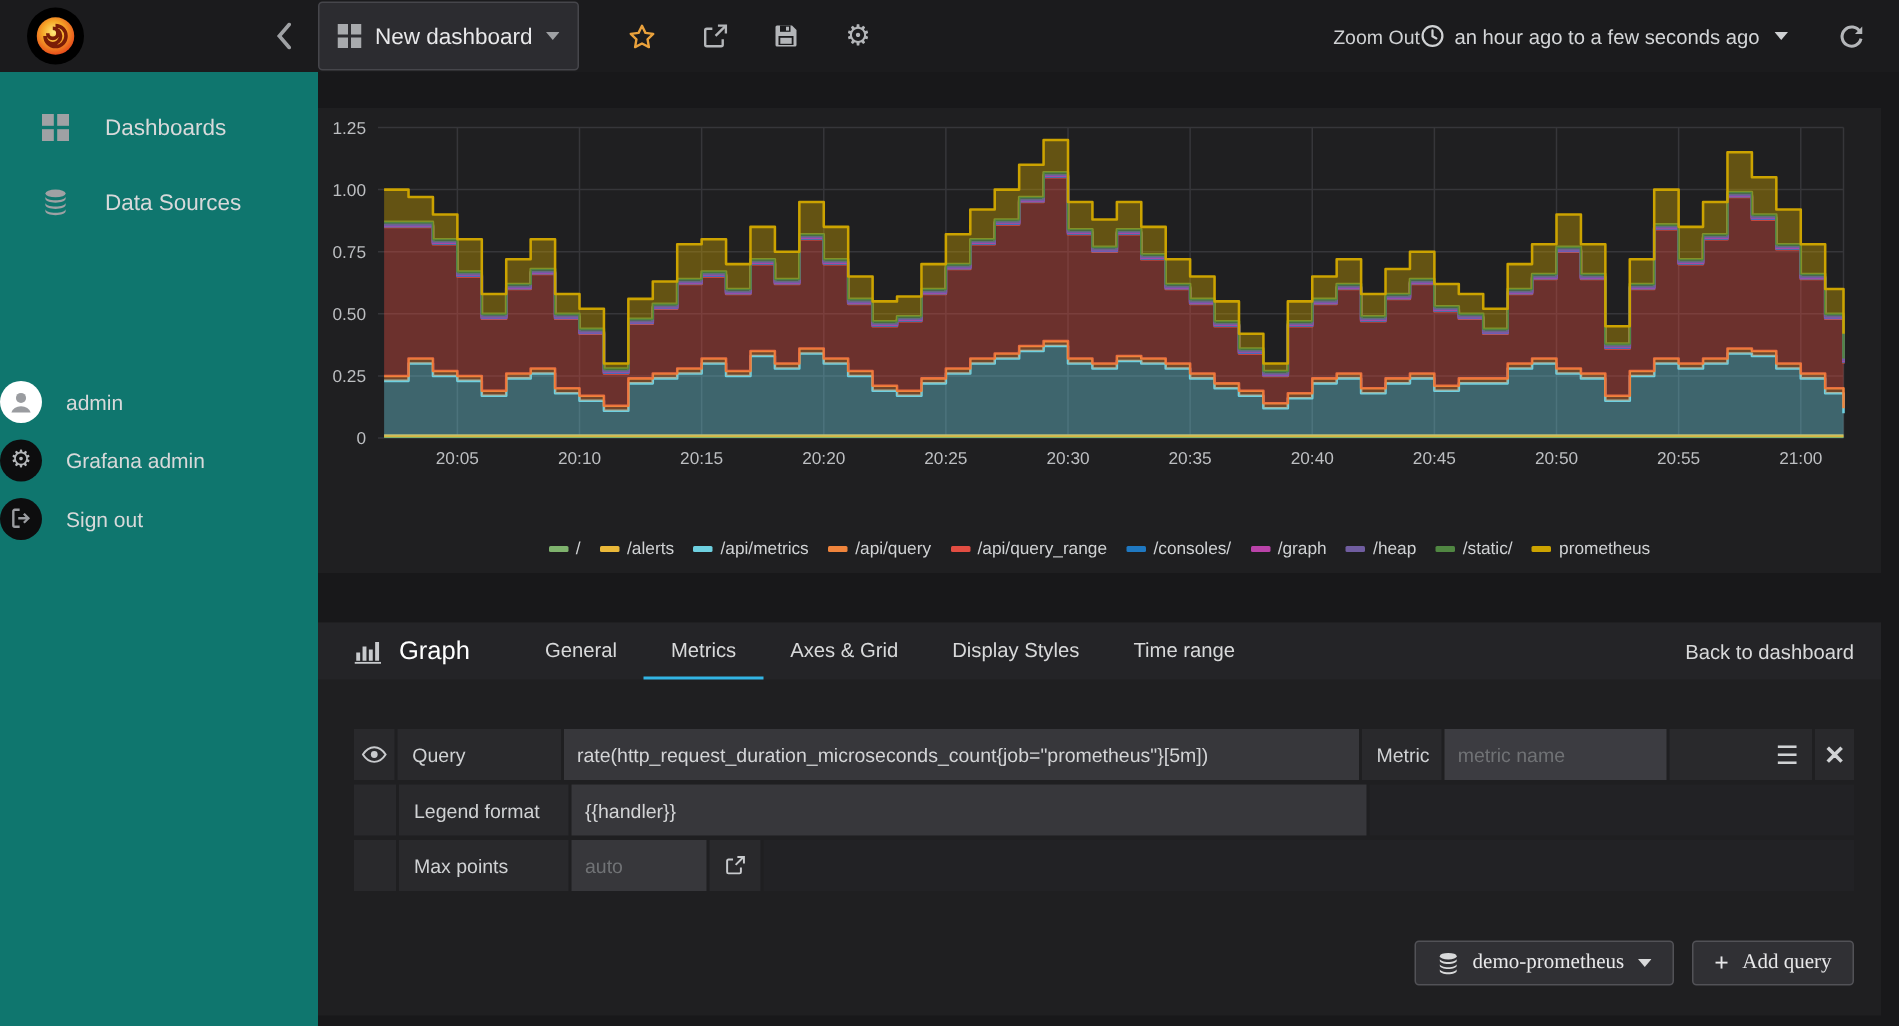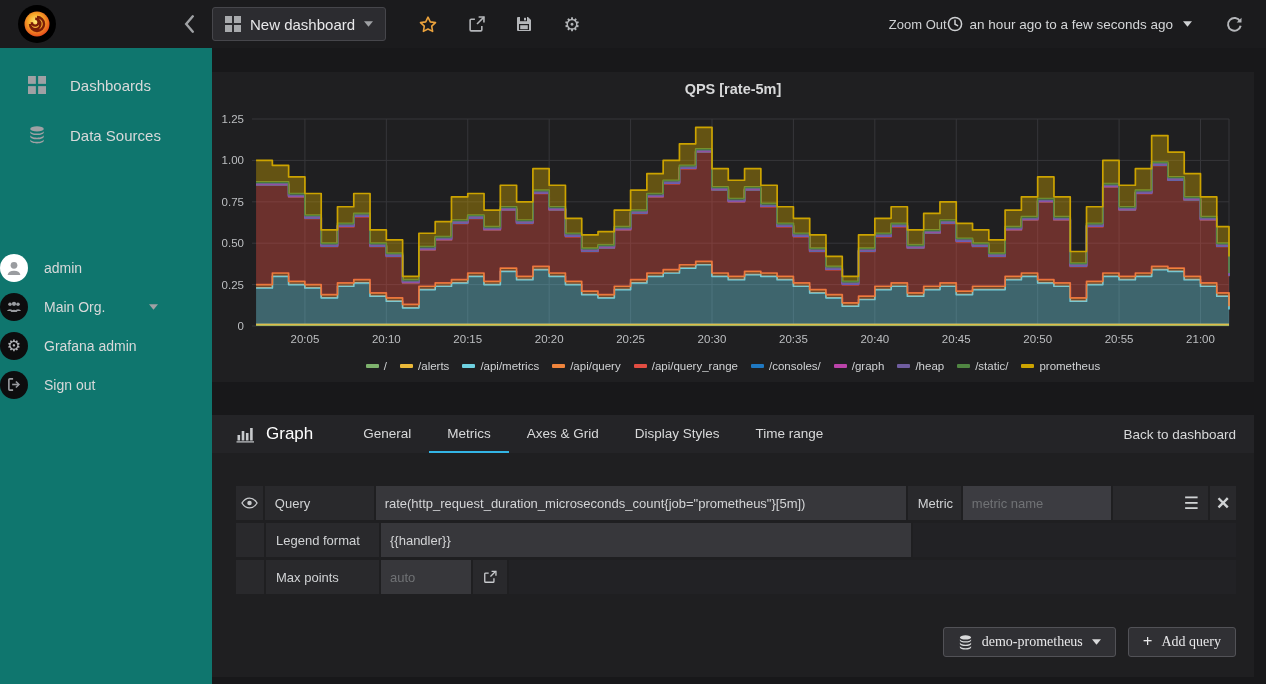--- a/index.html
+++ b/index.html
@@ -7,21 +7,21 @@
               font-family:"Liberation Sans", sans-serif; color:#d8d9da; }
   svg { display:block; }
 
   
   .navbar { position:absolute; left:0; top:0; width:1266px; height:48px;
             background:#1b1b1d; display:flex; align-items:center; }
   .logo { width:38px; height:38px; border-radius:50%; background:#000; margin-left:18px;
           display:flex; align-items:center; justify-content:center; cursor:pointer; }
   .back-chev { margin-left:122px; width:22px; height:22px; display:flex; align-items:center;
                justify-content:center; cursor:pointer; }
-  .dash-btn { margin-left:12px; height:34px; background:#2c2c30; border:1px solid #46464b;
+  .dash-btn { margin-left:12px; height:46px; background:#2c2c30; border:1px solid #46464b;
               border-radius:3px; display:flex; align-items:center; padding:0 12px; gap:9px;
               cursor:pointer;justify-content:center; }
   .dash-btn .ttl { font-size:15px; color:#e8e8ea; }
   .nav-icons { display:flex; align-items:center; gap:28px; margin-left:32px; }
   .nav-ic { width:20px; height:20px; display:flex; align-items:center; justify-content:center;
             cursor:pointer; }
   .nav-right { margin-left:auto; display:flex; align-items:center; margin-right:22px; gap:0; }
   .zoomout { font-size:13px; color:#cfd1d3; cursor:pointer; }
   .timepicker { display:flex; align-items:center; gap:7px; font-size:13.5px; color:#d4d6d8;
                 cursor:pointer; }
@@ -193,55 +193,38 @@
       <span class="circle-ic white">
         <svg width="18" height="18" viewBox="0 0 16 16" fill="#9a9ca0">
             <circle cx="8" cy="5.6" r="3"></circle>
             <path d="M2.3 14.2a5.8 4.6 0 0 1 11.4 0z"></path>
           </svg>
       </span>
       <span>admin</span>
     </div>
     <div class="user-item">
       <span class="circle-ic">
-        <svg width="16" height="14" viewBox="0 0 18 14" fill="#9a9ca0">
-          <circle cx="4.5" cy="4" r="2"></circle>
-            <circle cx="13.5" cy="4" r="2"></circle>
-            <circle cx="9" cy="3.4" r="2.4"></circle>
-          <path d="M1 11.5a3.8 3.2 0 0 1 7 0z"></path>
-            <path d="M10 11.5a3.8 3.2 0 0 1 7 0z"></path>
-          <path d="M5 12.5a4.3 4 0 0 1 8 0z"></path>
-        </svg>
-      </span>
-      <span>Main Org.</span>
-      <svg class="caret" width="9" height="6" viewBox="0 0 10 6" fill="#9fa1a4">
-          <path d="M0 0h10L5 6z"></path>
-        </svg>
-    </div>
-    <div class="user-item">
-      <span class="circle-ic">
           <span class="gearchar" style="font-size:16px;">⚙</span>
         </span>
       <span>Grafana admin</span>
     </div>
     <div class="user-item">
       <span class="circle-ic">
         <svg width="15" height="15" viewBox="0 0 16 16" fill="none" stroke="#9a9ca0" stroke-width="1.7">
           <path d="M6.5 2H3a1 1 0 0 0-1 1v10a1 1 0 0 0 1 1h3.5"></path>
             <path d="M9.5 4.8 12.7 8l-3.2 3.2"></path>
             <path d="M12.2 8H5.5"></path>
         </svg>
       </span>
       <span>Sign out</span>
     </div>
   </div>
 </div>
 
 <div class="panel chart-panel">
-  <div class="chart-title">QPS [rate-5m]</div>
   <svg id="chart" width="1042" height="248">
       <line x1="40" x2="1017" y1="220" y2="220" stroke="#36363a" stroke-width="1"></line>
       <text x="32" y="224" fill="#bdbfc2" font-size="11.5" text-anchor="end" font-family="Liberation Sans, sans-serif">0</text>
       <line x1="40" x2="1017" y1="178.6" y2="178.6" stroke="#36363a" stroke-width="1"></line>
       <text x="32" y="182.6" fill="#bdbfc2" font-size="11.5" text-anchor="end" font-family="Liberation Sans, sans-serif">0.25</text>
       <line x1="40" x2="1017" y1="137.2" y2="137.2" stroke="#36363a" stroke-width="1"></line>
       <text x="32" y="141.2" fill="#bdbfc2" font-size="11.5" text-anchor="end" font-family="Liberation Sans, sans-serif">0.50</text>
       <line x1="40" x2="1017" y1="95.80000000000001" y2="95.80000000000001" stroke="#36363a" stroke-width="1"></line>
       <text x="32" y="99.80000000000001" fill="#bdbfc2" font-size="11.5" text-anchor="end" font-family="Liberation Sans, sans-serif">0.75</text>
       <line x1="40" x2="1017" y1="54.39999999999998" y2="54.39999999999998" stroke="#36363a" stroke-width="1"></line>

